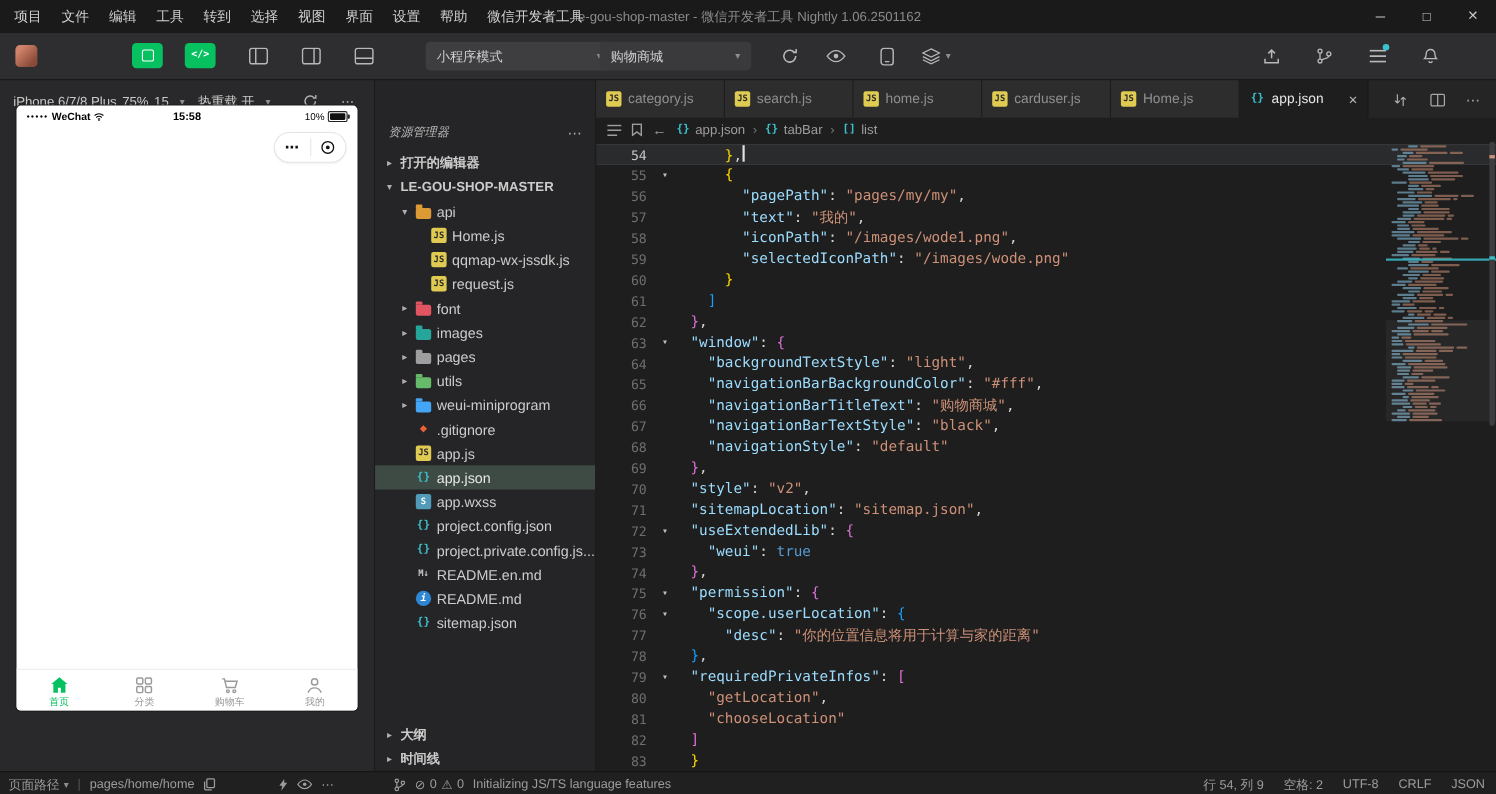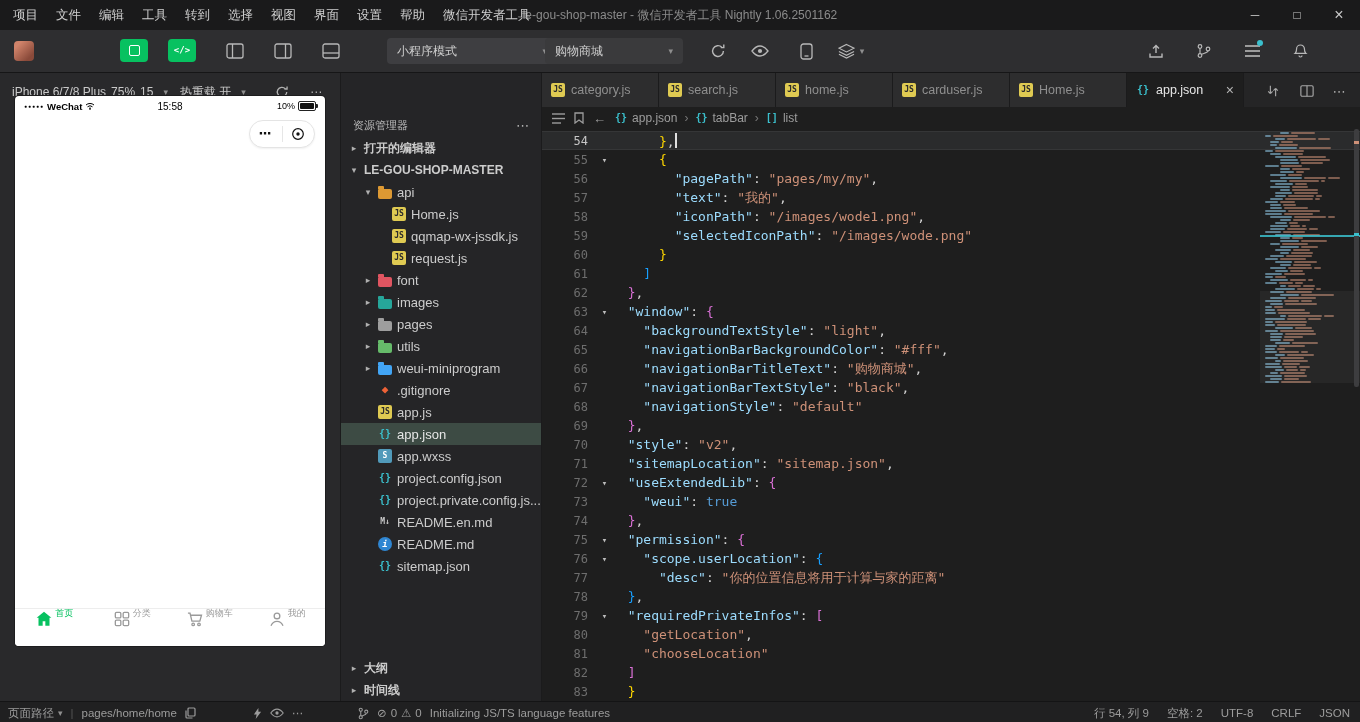--- a/index.html
+++ b/index.html
@@ -39,39 +39,39 @@
   .simpanel{position:relative;width:340px;background:#29292b;border-right:1px solid #1b1b1c;flex:none;}
   .devbar{position:relative;height:38px;display:flex;align-items:center;padding:0 12px;font-size:12px;color:#c9c9c9;}
   .dev-txt{display:inline-flex;align-items:center;gap:5px;cursor:pointer;white-space:nowrap;}
   .dv-ic{position:absolute;top:10px;width:20px;height:18px;display:flex;align-items:center;justify-content:center;color:#b0b0b0;cursor:pointer;}
   .phone{position:absolute;left:15px;top:23px;width:310px;height:550px;background:#fff;border-radius:4px;
          box-shadow:0 0 0 1px #1d1d1e;overflow:hidden;}
   .p-status{position:relative;height:20px;display:flex;align-items:center;padding:0 9px;color:#000;}
   .p-left{display:flex;align-items:center;gap:3px;}
   .sig{font-size:5px;letter-spacing:1px;line-height:1;}
   .carrier{font-size:9.5px;font-weight:bold;}
-  .p-time{position:absolute;left:0;right:0;text-align:center;font-size:10px;font-weight:normal;}
+  .p-time{position:absolute;left:0;right:0;text-align:center;font-size:10px;font-weight:bold;}
   .p-right{margin-left:auto;display:flex;align-items:center;gap:3px;font-size:9px;z-index:1;}
   .batt{width:16px;height:8px;border:1px solid #222;border-radius:2px;position:relative;}
   .batt::before{content:"";position:absolute;inset:1px;background:#111;border-radius:1px;}
   .batt::after{content:"";position:absolute;right:-3px;top:2px;width:2px;height:4px;background:#222;border-radius:0 1px 1px 0;}
   .capsule{position:absolute;top:24px;right:10px;width:64px;height:26px;background:#fff;border:1px solid #e4e4e4;
            border-radius:14px;display:flex;align-items:center;box-shadow:0 1px 2px rgba(0,0,0,.06);}
   .cap-half{flex:1;display:flex;align-items:center;justify-content:center;color:#111;cursor:pointer;}
   .cap-div{width:1px;height:16px;background:#e6e6e6;}
   .cap-dots{font-size:13px;font-weight:bold;letter-spacing:1px;line-height:0;}
   .p-tabbar{position:absolute;left:0;right:0;bottom:0;height:37px;border-top:1px solid #ededed;display:flex;background:#fff;}
-  .ptab{flex:1;display:flex;align-items:flex-start;justify-content:center;gap:1px;color:#9a9a9a;cursor:pointer;}
+  .ptab{flex:1;display:flex;flex-direction:column;align-items:center;justify-content:center;gap:1px;color:#9a9a9a;cursor:pointer;}
   .ptab.active{color:var(--accent-green);}
   .pticon svg{width:20px;height:20px;}
   .ptlabel{font-size:9px;line-height:1;}
 
   
   .explorer{position:relative;width:200px;background:#252527;border-right:1px solid #1b1b1c;flex:none;padding-top:40px;}
-  .exp-header{height:24px;display:flex;align-items:center;padding:0 12px;font-size:11px;color:#bbbbbb;}
+  .exp-header{height:24px;display:flex;align-items:flex-start;padding:0 12px;font-size:11px;color:#bbbbbb;font-style:italic;}
   .exp-more{margin-left:auto;color:#b0b0b0;cursor:pointer;font-size:13px;}
   .tree-row{height:22px;display:flex;align-items:center;gap:5px;font-size:13px;color:#cccccc;cursor:pointer;padding-left:8px;white-space:nowrap;overflow:hidden;}
   .tree-row.section{font-weight:bold;font-size:12px;}
   .tree-row.selected{background:#3d4b44;color:#e6e6e6;}
   .twisty{width:10px;font-size:9px;color:#b0b0b0;text-align:center;flex:none;}
   .tree-label{overflow:hidden;text-overflow:ellipsis;}
   .exp-bottom{position:absolute;left:0;right:0;bottom:0;}
   
   .fi{width:14px;height:14px;flex:none;text-align:center;border-radius:2px;
       font:bold 8px/14px "DejaVu Sans Mono",monospace;display:inline-block;}

